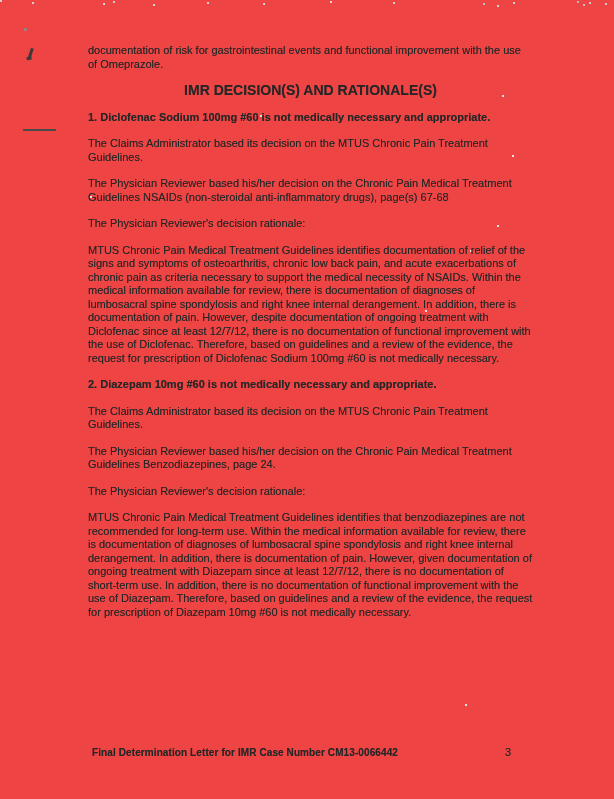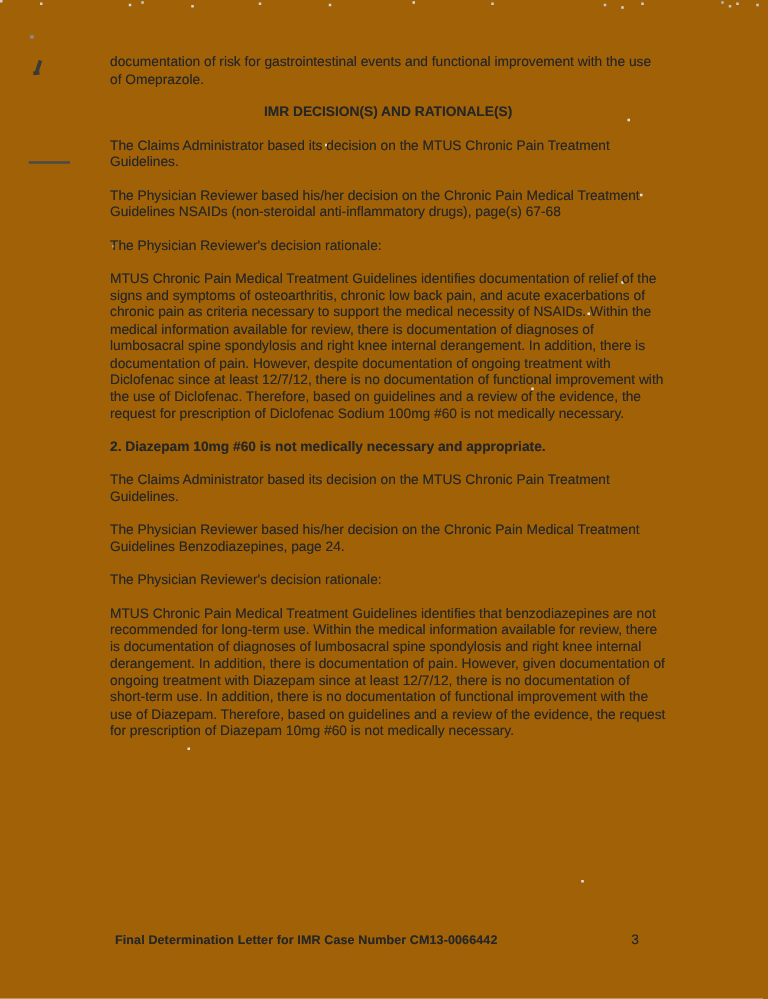--- a/index.html
+++ b/index.html
@@ -4,39 +4,39 @@
 <style>
   html, body {
     margin: 0;
     padding: 0;
     background: #e8e8e8;
   }
   .page {
     position: relative;
     width: 614px;
     height: 799px;
-    background: #a16207;
+    background: #ef4444;
     overflow: hidden;
     font-family: "Liberation Sans", "DejaVu Sans", sans-serif;
     color: #262626;
   }
   .content {
     position: absolute;
     left: 88px;
     top: 44px;
     width: 445px;
     font-size: 11px;
     line-height: 13.5px;
     text-shadow: 0 0 0.4px rgba(45,45,45,0.55);
   }
   .para {
     margin: 0 0 13px 0;
   }
   .section-heading {
-    font-size: 11px;
+    font-size: 14px;
     line-height: 13.5px;
     font-weight: bold;
     text-align: center;
     margin: 0 0 13px 0;
   }
   .item-title {
     font-weight: bold;
     margin: 0 0 13px 0;
   }
   .footer-label {
@@ -127,20 +127,21 @@
   <div class="pen-mark"></div>
   <div class="margin-dash"></div>
 
   <div class="content">
 
     <p class="para">documentation of risk for gastrointestinal events and functional improvement with the use of Omeprazole.</p>
 
     <h2 class="section-heading">IMR DECISION(S) AND RATIONALE(S)</h2>
 
 
+    <p class="item-title">1. Diclofenac Sodium 100mg #60 is not medically necessary and appropriate.</p>
     <p class="para">The Claims Administrator based its decision on the MTUS Chronic Pain Treatment Guidelines.</p>
     <p class="para">The Physician Reviewer based his/her decision on the Chronic Pain Medical Treatment Guidelines NSAIDs (non-steroidal anti-inflammatory drugs), page(s) 67-68</p>
     <p class="para">The Physician Reviewer's decision rationale:</p>
     <p class="para">MTUS Chronic Pain Medical Treatment Guidelines identifies documentation of relief of the signs and symptoms of osteoarthritis, chronic low back pain, and acute exacerbations of chronic pain as criteria necessary to support the medical necessity of NSAIDs. Within the medical information available for review, there is documentation of diagnoses of lumbosacral spine spondylosis and right knee internal derangement. In addition, there is documentation of pain. However, despite documentation of ongoing treatment with Diclofenac since at least 12/7/12, there is no documentation of functional improvement with the use of Diclofenac. Therefore, based on guidelines and a review of the evidence, the request for prescription of Diclofenac Sodium 100mg #60 is not medically necessary.</p>
 
     <p class="item-title">2. Diazepam 10mg #60 is not medically necessary and appropriate.</p>
     <p class="para">The Claims Administrator based its decision on the MTUS Chronic Pain Treatment Guidelines.</p>
     <p class="para">The Physician Reviewer based his/her decision on the Chronic Pain Medical Treatment Guidelines Benzodiazepines, page 24.</p>
     <p class="para">The Physician Reviewer's decision rationale:</p>
     <p class="para">MTUS Chronic Pain Medical Treatment Guidelines identifies that benzodiazepines are not recommended for long-term use. Within the medical information available for review, there is documentation of diagnoses of lumbosacral spine spondylosis and right knee internal derangement. In addition, there is documentation of pain. However, given documentation of ongoing treatment with Diazepam since at least 12/7/12, there is no documentation of short-term use. In addition, there is no documentation of functional improvement with the use of Diazepam. Therefore, based on guidelines and a review of the evidence, the request for prescription of Diazepam 10mg #60 is not medically necessary.</p>

